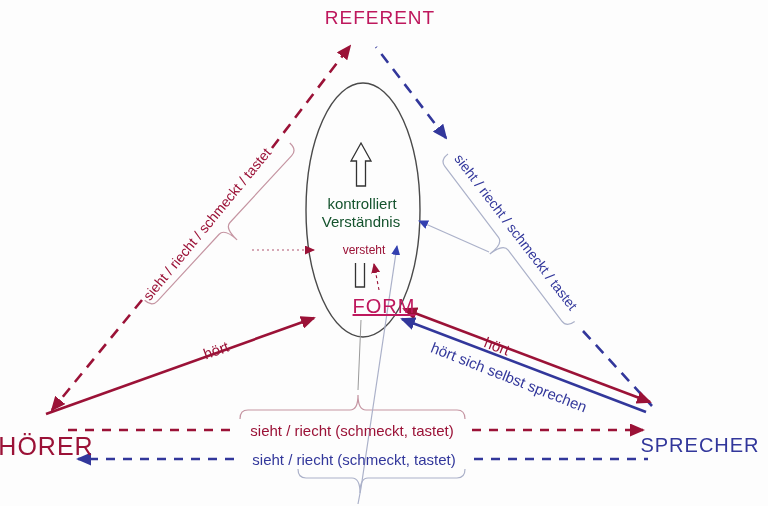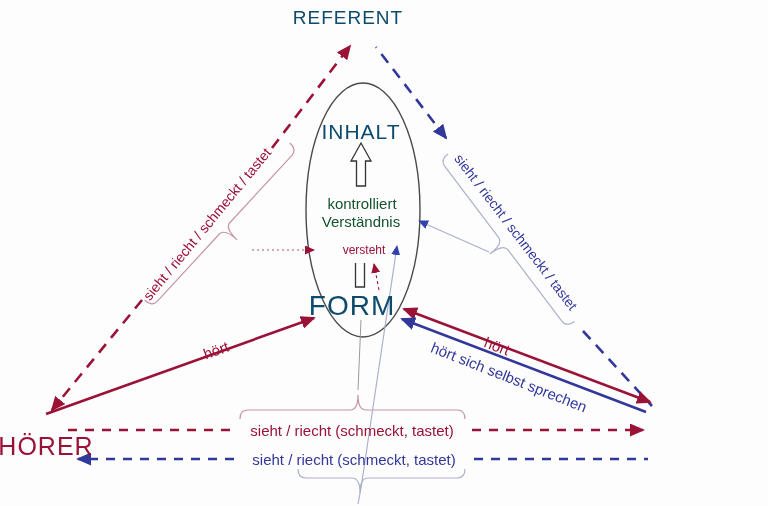--- a/index.html
+++ b/index.html
@@ -5,21 +5,21 @@
   html,body{margin:0;padding:0;background:#ffffff;}
   #stage{position:relative;width:768px;height:506px;background:#fdfdfd;overflow:hidden;
          font-family:"Liberation Sans",sans-serif;}
   #gfx{position:absolute;left:0;top:0;}
   .lbl{position:absolute;white-space:nowrap;line-height:1;
        font-family:"Liberation Sans",sans-serif;}
   .ctr{transform:translate(-50%,-50%);}
   .red{color:#9B1237;}
   .blue{color:#32379B;}
   .blue2{color:#14532d;}
-  .black{color:#0c4a6e;}
+  .black{color:#be185d;margin-left:32px;}
 </style>
 </head>
 <body>
 
 <div id="stage">
 
   <svg id="gfx" width="768" height="506" viewBox="0 0 768 506">
     <defs>
       <marker id="aRed" markerUnits="userSpaceOnUse" markerWidth="15" markerHeight="13" refX="13" refY="6.5" orient="auto-start-reverse">
         <path d="M0,0 L15,6.5 L0,13 Z" fill="#9B1237"></path>
@@ -66,26 +66,26 @@
 
     <path d="M252,250 L314,250" stroke="#B05570" stroke-width="1.2" stroke-dasharray="2 3" fill="none" marker-end="url(#aRedS)"></path>
     <path d="M379,290 L374,264" stroke="#9B1237" stroke-width="1.1" stroke-dasharray="3 3" fill="none" marker-end="url(#aRedS)"></path>
     <path d="M489,252 L419,221" stroke="#ABB1C9" stroke-width="1.2" fill="none" marker-end="url(#aBlueS)"></path>
     <path d="M358,504 L361,488 L397,246" stroke="#ABB1C9" stroke-width="1.2" fill="none" marker-end="url(#aBlueS)"></path>
     <path d="M361,320 L358,390" stroke="#9a9a9a" stroke-width="1" fill="none"></path>
   </svg>
 
   <div class="lbl ctr black" style="left:348px;top:17px;font-size:19px;letter-spacing:1px;">REFERENT</div>
   <div class="lbl ctr red" style="left:46px;top:446px;font-size:25px;letter-spacing:1px;">HÖRER</div>
+  <div class="lbl ctr blue" style="left:700px;top:445px;font-size:20px;letter-spacing:1px;">SPRECHER</div>
 
-  <div class="lbl ctr black" style="left:361px;top:131px;font-size:21px;letter-spacing:1px;">INHALT</div>
   <div class="lbl ctr blue2" style="left:362px;top:203px;font-size:15px;">kontrolliert</div>
   <div class="lbl ctr blue2" style="left:361px;top:221px;font-size:15px;">Verständnis</div>
   <div class="lbl ctr red" style="left:364px;top:250px;font-size:12px;">versteht</div>
-  <div class="lbl ctr black" style="left:352px;top:306px;font-size:28px;letter-spacing:1px;">FORM</div>
+  <div class="lbl ctr black" style="left:352px;top:306px;font-size:20px;letter-spacing:1px;text-decoration:underline;">FORM</div>
 
   <div class="lbl red" style="left:207px;top:224px;font-size:14px;
        transform:translate(-50%,-50%) rotate(-50.6deg);">sieht / riecht / schmeckt / tastet</div>
   <div class="lbl blue" style="left:516px;top:232px;font-size:14px;
        transform:translate(-50%,-50%) rotate(52.6deg);">sieht / riecht / schmeckt / tastet</div>
   <div class="lbl red" style="left:216px;top:350px;font-size:15px;
        transform:translate(-50%,-50%) rotate(-20deg);">hört</div>
   <div class="lbl red" style="left:497px;top:346px;font-size:15px;
        transform:translate(-50%,-50%) rotate(21.5deg);">hört</div>
   <div class="lbl blue" style="left:509px;top:377px;font-size:15px;

